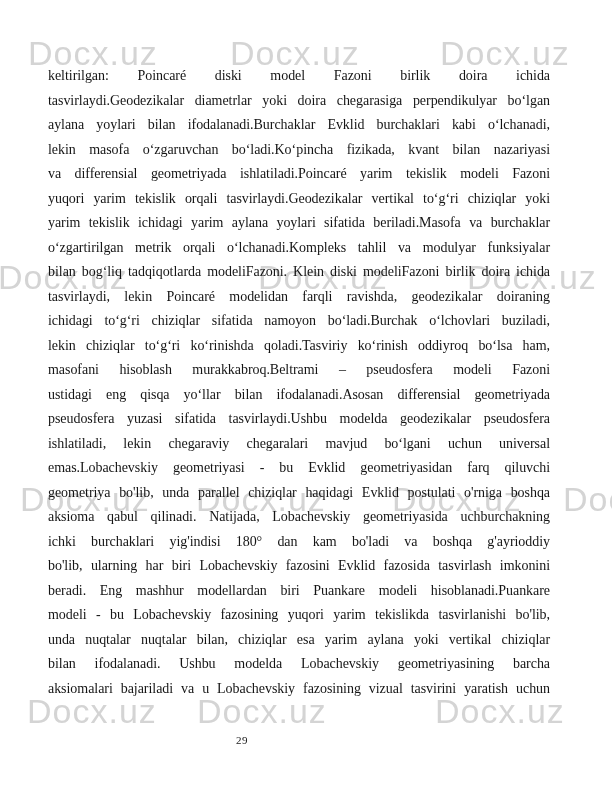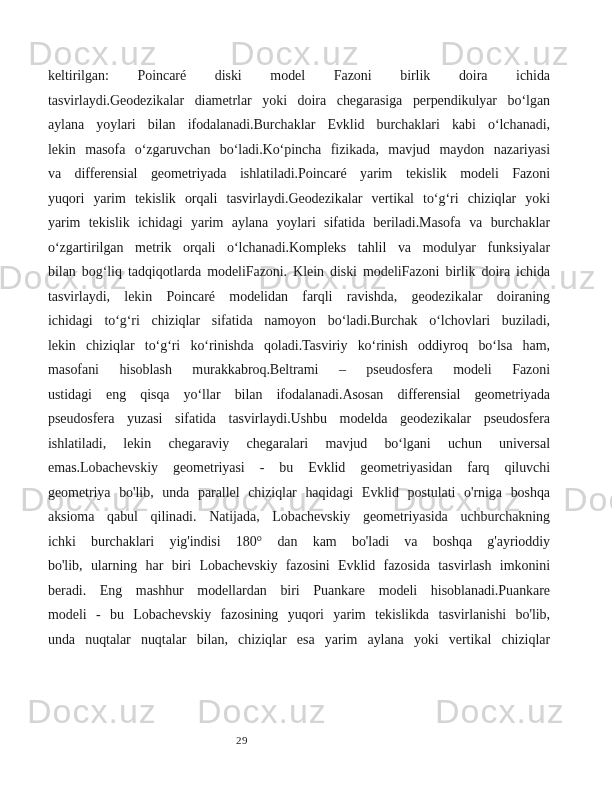--- a/index.html
+++ b/index.html
@@ -81,38 +81,40 @@
 
     <span class="wm" style="left:27px;  top:694px;">Docx.uz</span>
     <span class="wm" style="left:197px; top:694px;">Docx.uz</span>
     <span class="wm" style="left:435px; top:694px;">Docx.uz</span>
   </div>
 
   <div class="text-block">
     <p class="line">keltirilgan: Poincaré diski model Fazoni birlik doira ichida</p>
       <p class="line">tasvirlaydi.Geodezikalar diametrlar yoki doira chegarasiga perpendikulyar bo‘lgan</p>
       <p class="line">aylana yoylari bilan ifodalanadi.Burchaklar Evklid burchaklari kabi o‘lchanadi,</p>
-      <p class="line">lekin masofa o‘zgaruvchan bo‘ladi.Ko‘pincha fizikada, mavjud maydon nazariyasi</p>
+      <p class="line">lekin masofa o‘zgaruvchan bo‘ladi.Ko‘pincha fizikada, kvant bilan nazariyasi</p>
       <p class="line">va differensial geometriyada ishlatiladi.Poincaré yarim tekislik modeli Fazoni</p>
       <p class="line">yuqori yarim tekislik orqali tasvirlaydi.Geodezikalar vertikal to‘g‘ri chiziqlar yoki</p>
       <p class="line">yarim tekislik ichidagi yarim aylana yoylari sifatida beriladi.Masofa va burchaklar</p>
       <p class="line">o‘zgartirilgan metrik orqali o‘lchanadi.Kompleks tahlil va modulyar funksiyalar</p>
       <p class="line">bilan bog‘liq tadqiqotlarda modeliFazoni. Klein diski modeliFazoni birlik doira ichida</p>
       <p class="line">tasvirlaydi, lekin Poincaré modelidan farqli ravishda, geodezikalar doiraning</p>
       <p class="line">ichidagi to‘g‘ri chiziqlar sifatida namoyon bo‘ladi.Burchak o‘lchovlari buziladi,</p>
       <p class="line">lekin chiziqlar to‘g‘ri ko‘rinishda qoladi.Tasviriy ko‘rinish oddiyroq bo‘lsa ham,</p>
       <p class="line">masofani hisoblash murakkabroq.Beltrami – pseudosfera modeli Fazoni</p>
       <p class="line">ustidagi eng qisqa yo‘llar bilan ifodalanadi.Asosan differensial geometriyada</p>
       <p class="line">pseudosfera yuzasi sifatida tasvirlaydi.Ushbu modelda geodezikalar pseudosfera</p>
       <p class="line">ishlatiladi, lekin chegaraviy chegaralari mavjud bo‘lgani uchun universal</p>
       <p class="line">emas.Lobachevskiy geometriyasi - bu Evklid geometriyasidan farq qiluvchi</p>
       <p class="line">geometriya bo'lib, unda parallel chiziqlar haqidagi Evklid postulati o'rniga boshqa</p>
       <p class="line">aksioma qabul qilinadi. Natijada, Lobachevskiy geometriyasida uchburchakning</p>
       <p class="line">ichki burchaklari yig'indisi 180° dan kam bo'ladi va boshqa g'ayrioddiy</p>
       <p class="line">bo'lib, ularning har biri Lobachevskiy fazosini Evklid fazosida tasvirlash imkonini</p>
       <p class="line">beradi. Eng mashhur modellardan biri Puankare modeli hisoblanadi.Puankare</p>
       <p class="line">modeli - bu Lobachevskiy fazosining yuqori yarim tekislikda tasvirlanishi bo'lib,</p>
       <p class="line">unda nuqtalar nuqtalar bilan, chiziqlar esa yarim aylana yoki vertikal chiziqlar</p>
+      <p class="line">bilan ifodalanadi. Ushbu modelda Lobachevskiy geometriyasining barcha</p>
+      <p class="line">aksiomalari bajariladi va u Lobachevskiy fazosining vizual tasvirini yaratish uchun</p>
   </div>
 
   <div class="page-number">29</div>
 
 </div>
 
 </body></html>

